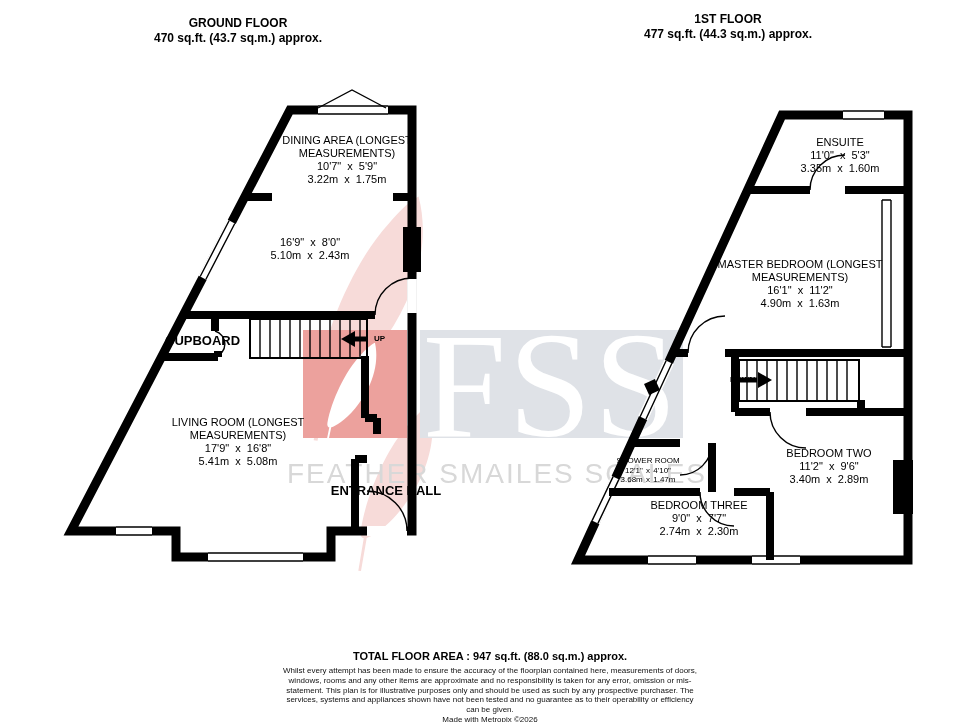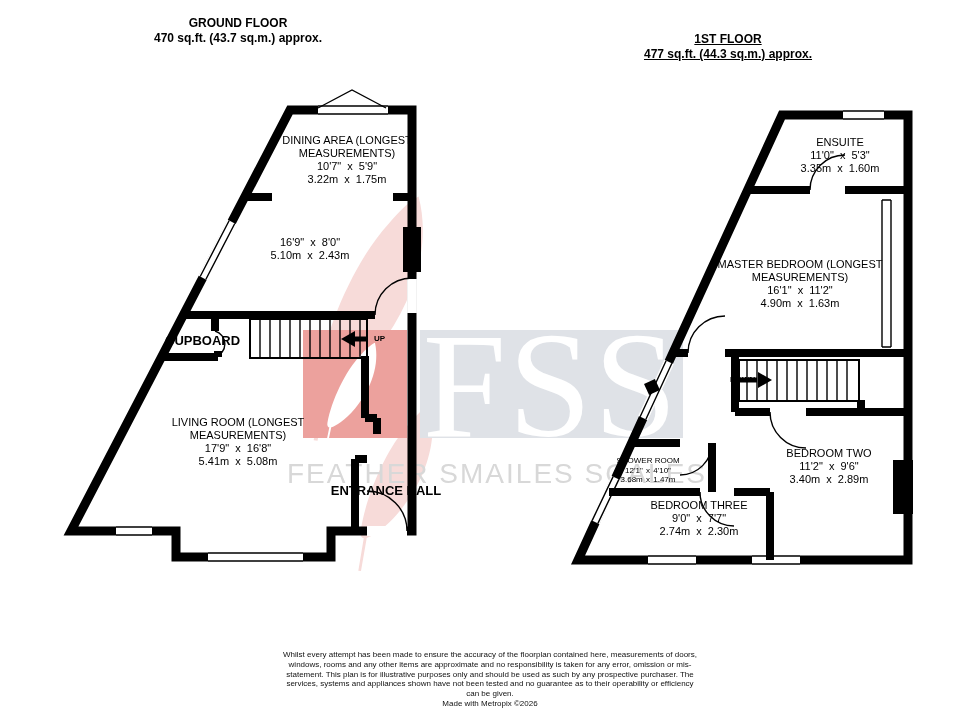--- a/index.html
+++ b/index.html
@@ -123,21 +123,21 @@
 
       <path d="M 609,492 L 700,492 M 734,492 L 770,492 M 770,492 L 770,560" stroke-width="8"></path>
       <path d="M 700,492 A 34,34 0 0,0 734,526" stroke-width="1.4"></path>
     </g>
   </svg>
 
   <div class="floor-title" style="left:238px;top:16px;">
     <div>GROUND FLOOR</div>
     <div>470 sq.ft. (43.7 sq.m.) approx.</div>
   </div>
-  <div class="floor-title" style="left:728px;top:32px;text-decoration:underline;">
+  <div class="floor-title" style="left:728px;top:12px;">
     <div>1ST FLOOR</div>
     <div>477 sq.ft. (44.3 sq.m.) approx.</div>
   </div>
 
   <div class="room-label" style="left:347px;top:134px;width:160px;">
     <div class="name">DINING AREA (LONGEST MEASUREMENTS)</div>
     <div class="dims">10'7" x 5'9"</div>
     <div class="dims">3.22m x 1.75m</div>
   </div>
   <div class="room-label" style="left:310px;top:236px;width:170px;">
@@ -174,17 +174,18 @@
     <div class="dims">3.68m x 1.47m</div>
   </div>
   <div class="room-label" style="left:699px;top:499px;width:150px;">
     <div class="name">BEDROOM THREE</div>
     <div class="dims">9'0" x 7'7"</div>
     <div class="dims">2.74m x 2.30m</div>
   </div>
   <div class="tiny-label" style="left:706px;top:375px;padding-left:24px;">DOWN</div>
 
   <div id="footer">
+    <div class="total">TOTAL FLOOR AREA : 947 sq.ft. (88.0 sq.m.) approx.</div>
     <div class="disclaimer">Whilst every attempt has been made to ensure the accuracy of the floorplan contained here, measurements of doors, windows, rooms and any other items are approximate and no responsibility is taken for any error, omission or mis-statement. This plan is for illustrative purposes only and should be used as such by any prospective purchaser. The services, systems and appliances shown have not been tested and no guarantee as to their operability or efficiency can be given.</div>
     <div class="credit">Made with Metropix ©2026</div>
   </div>
 
 </div>
 
 </body></html>

